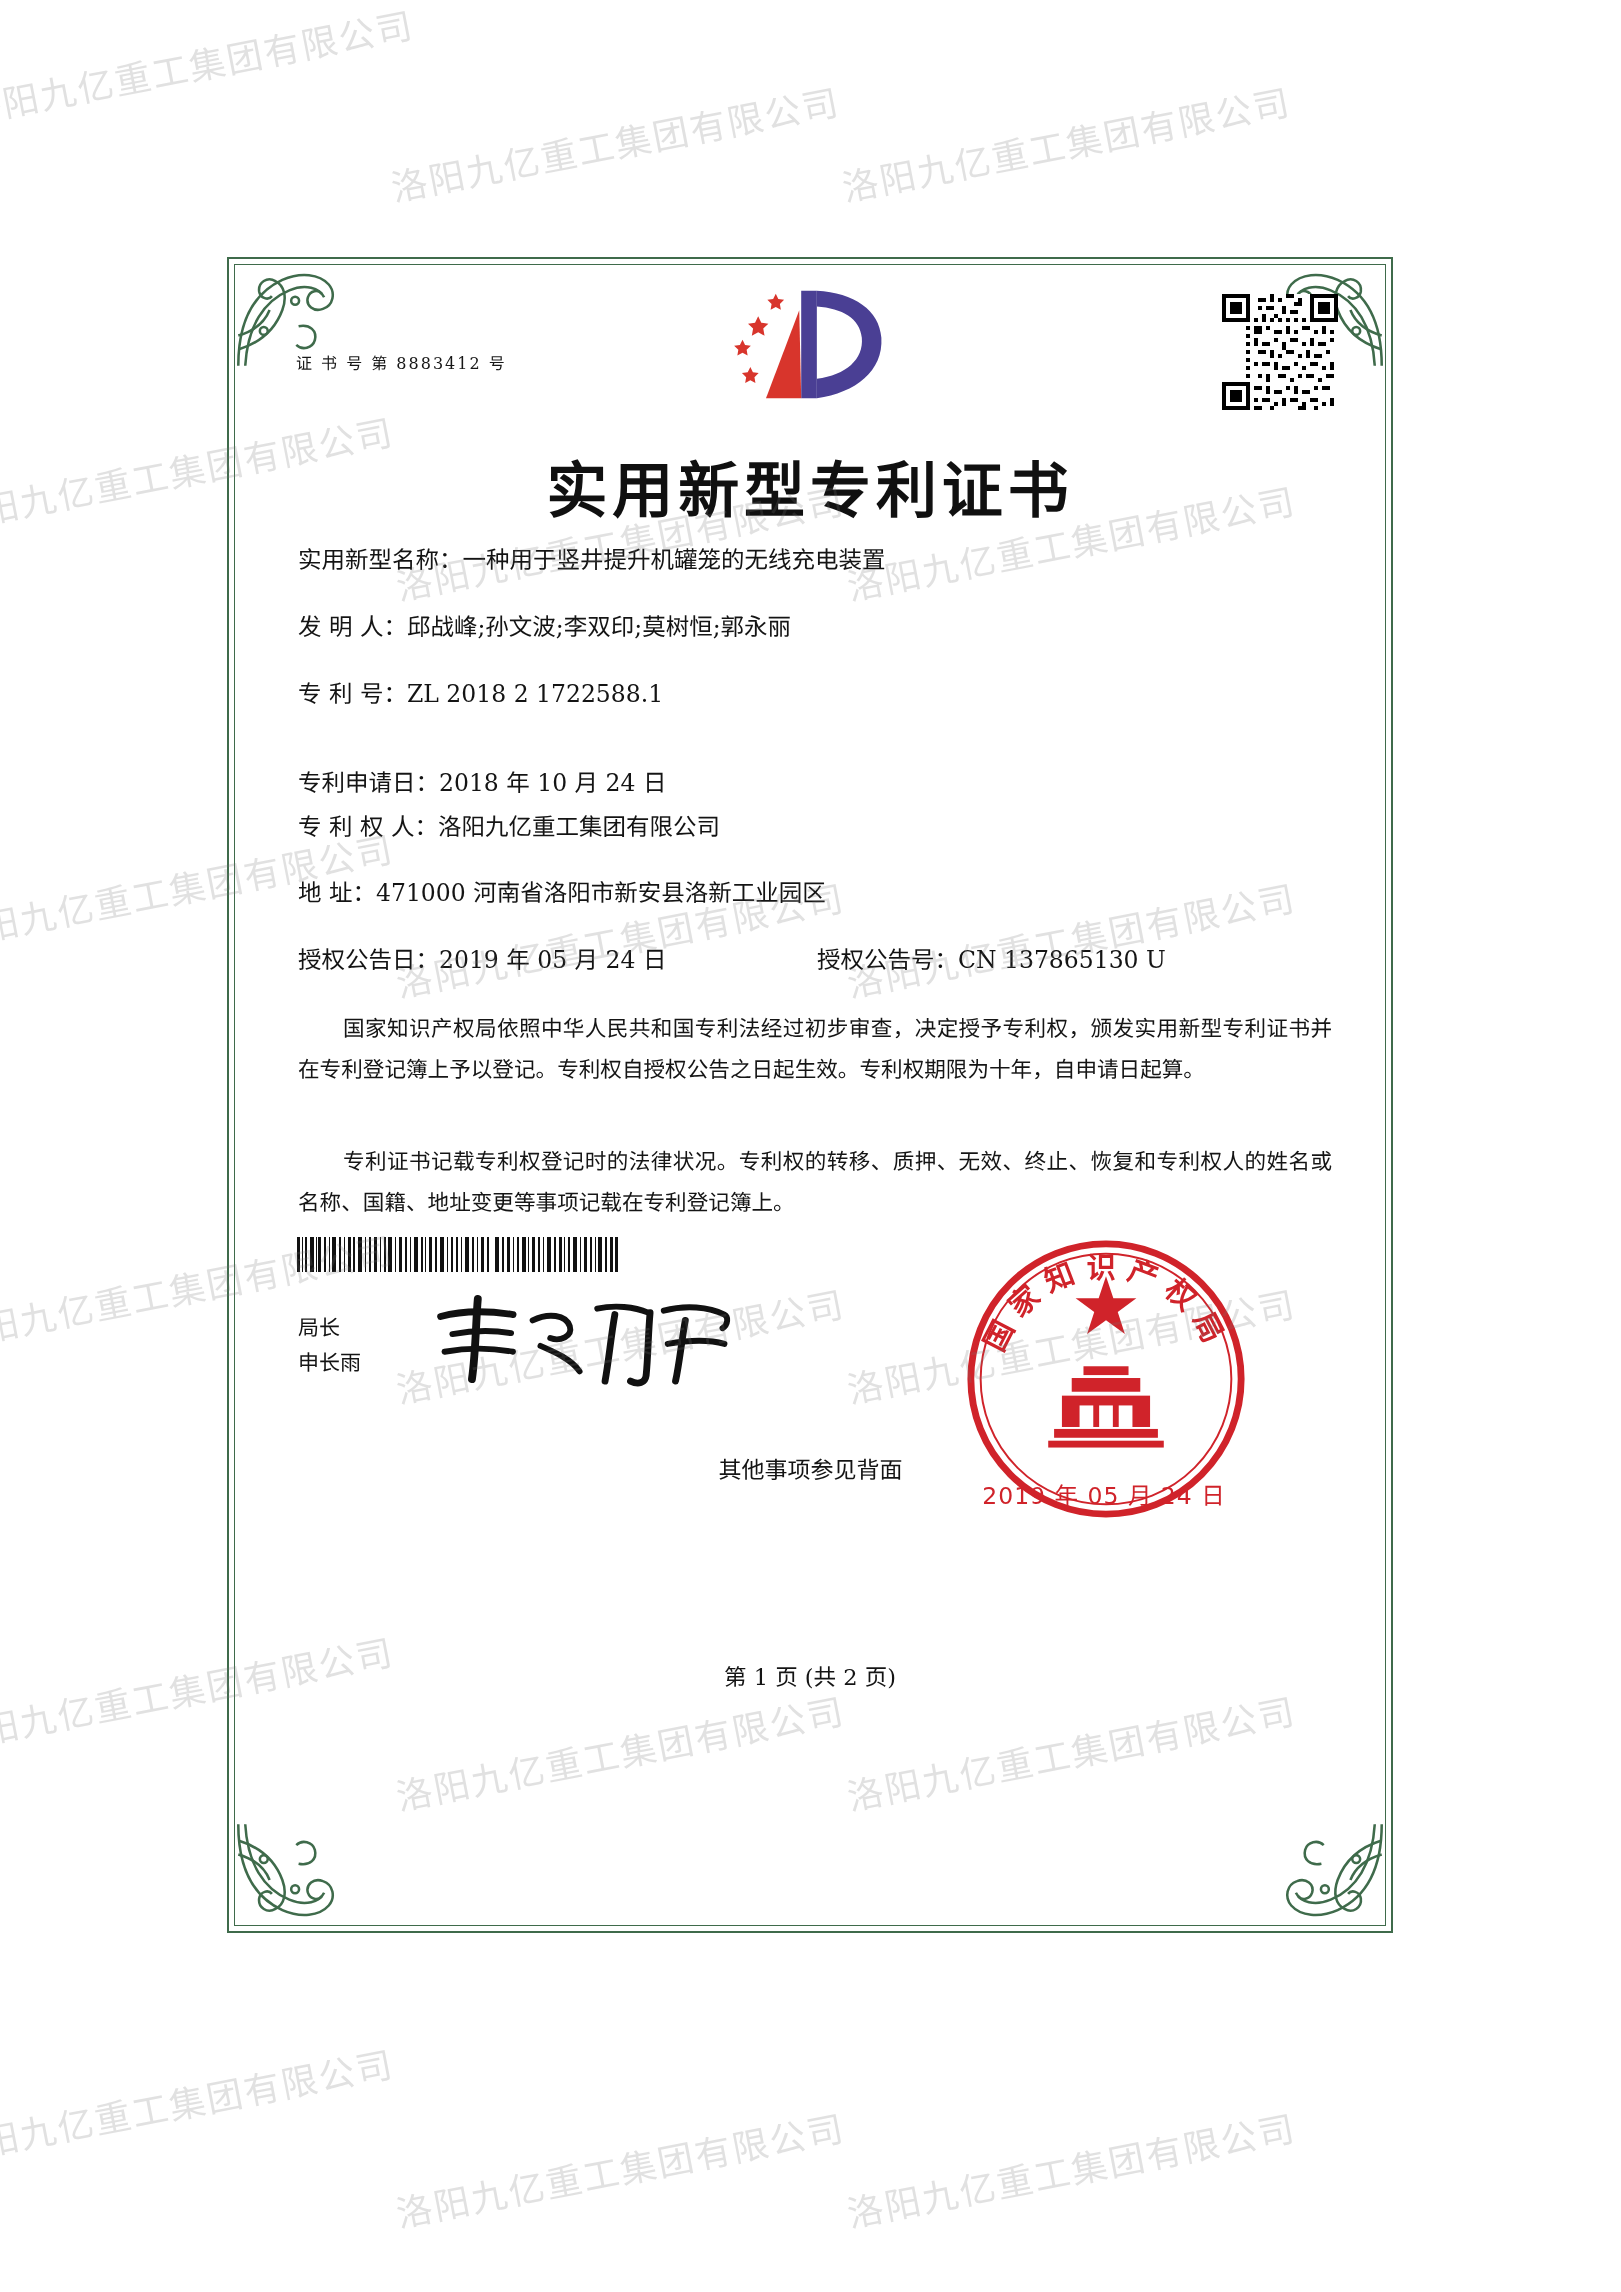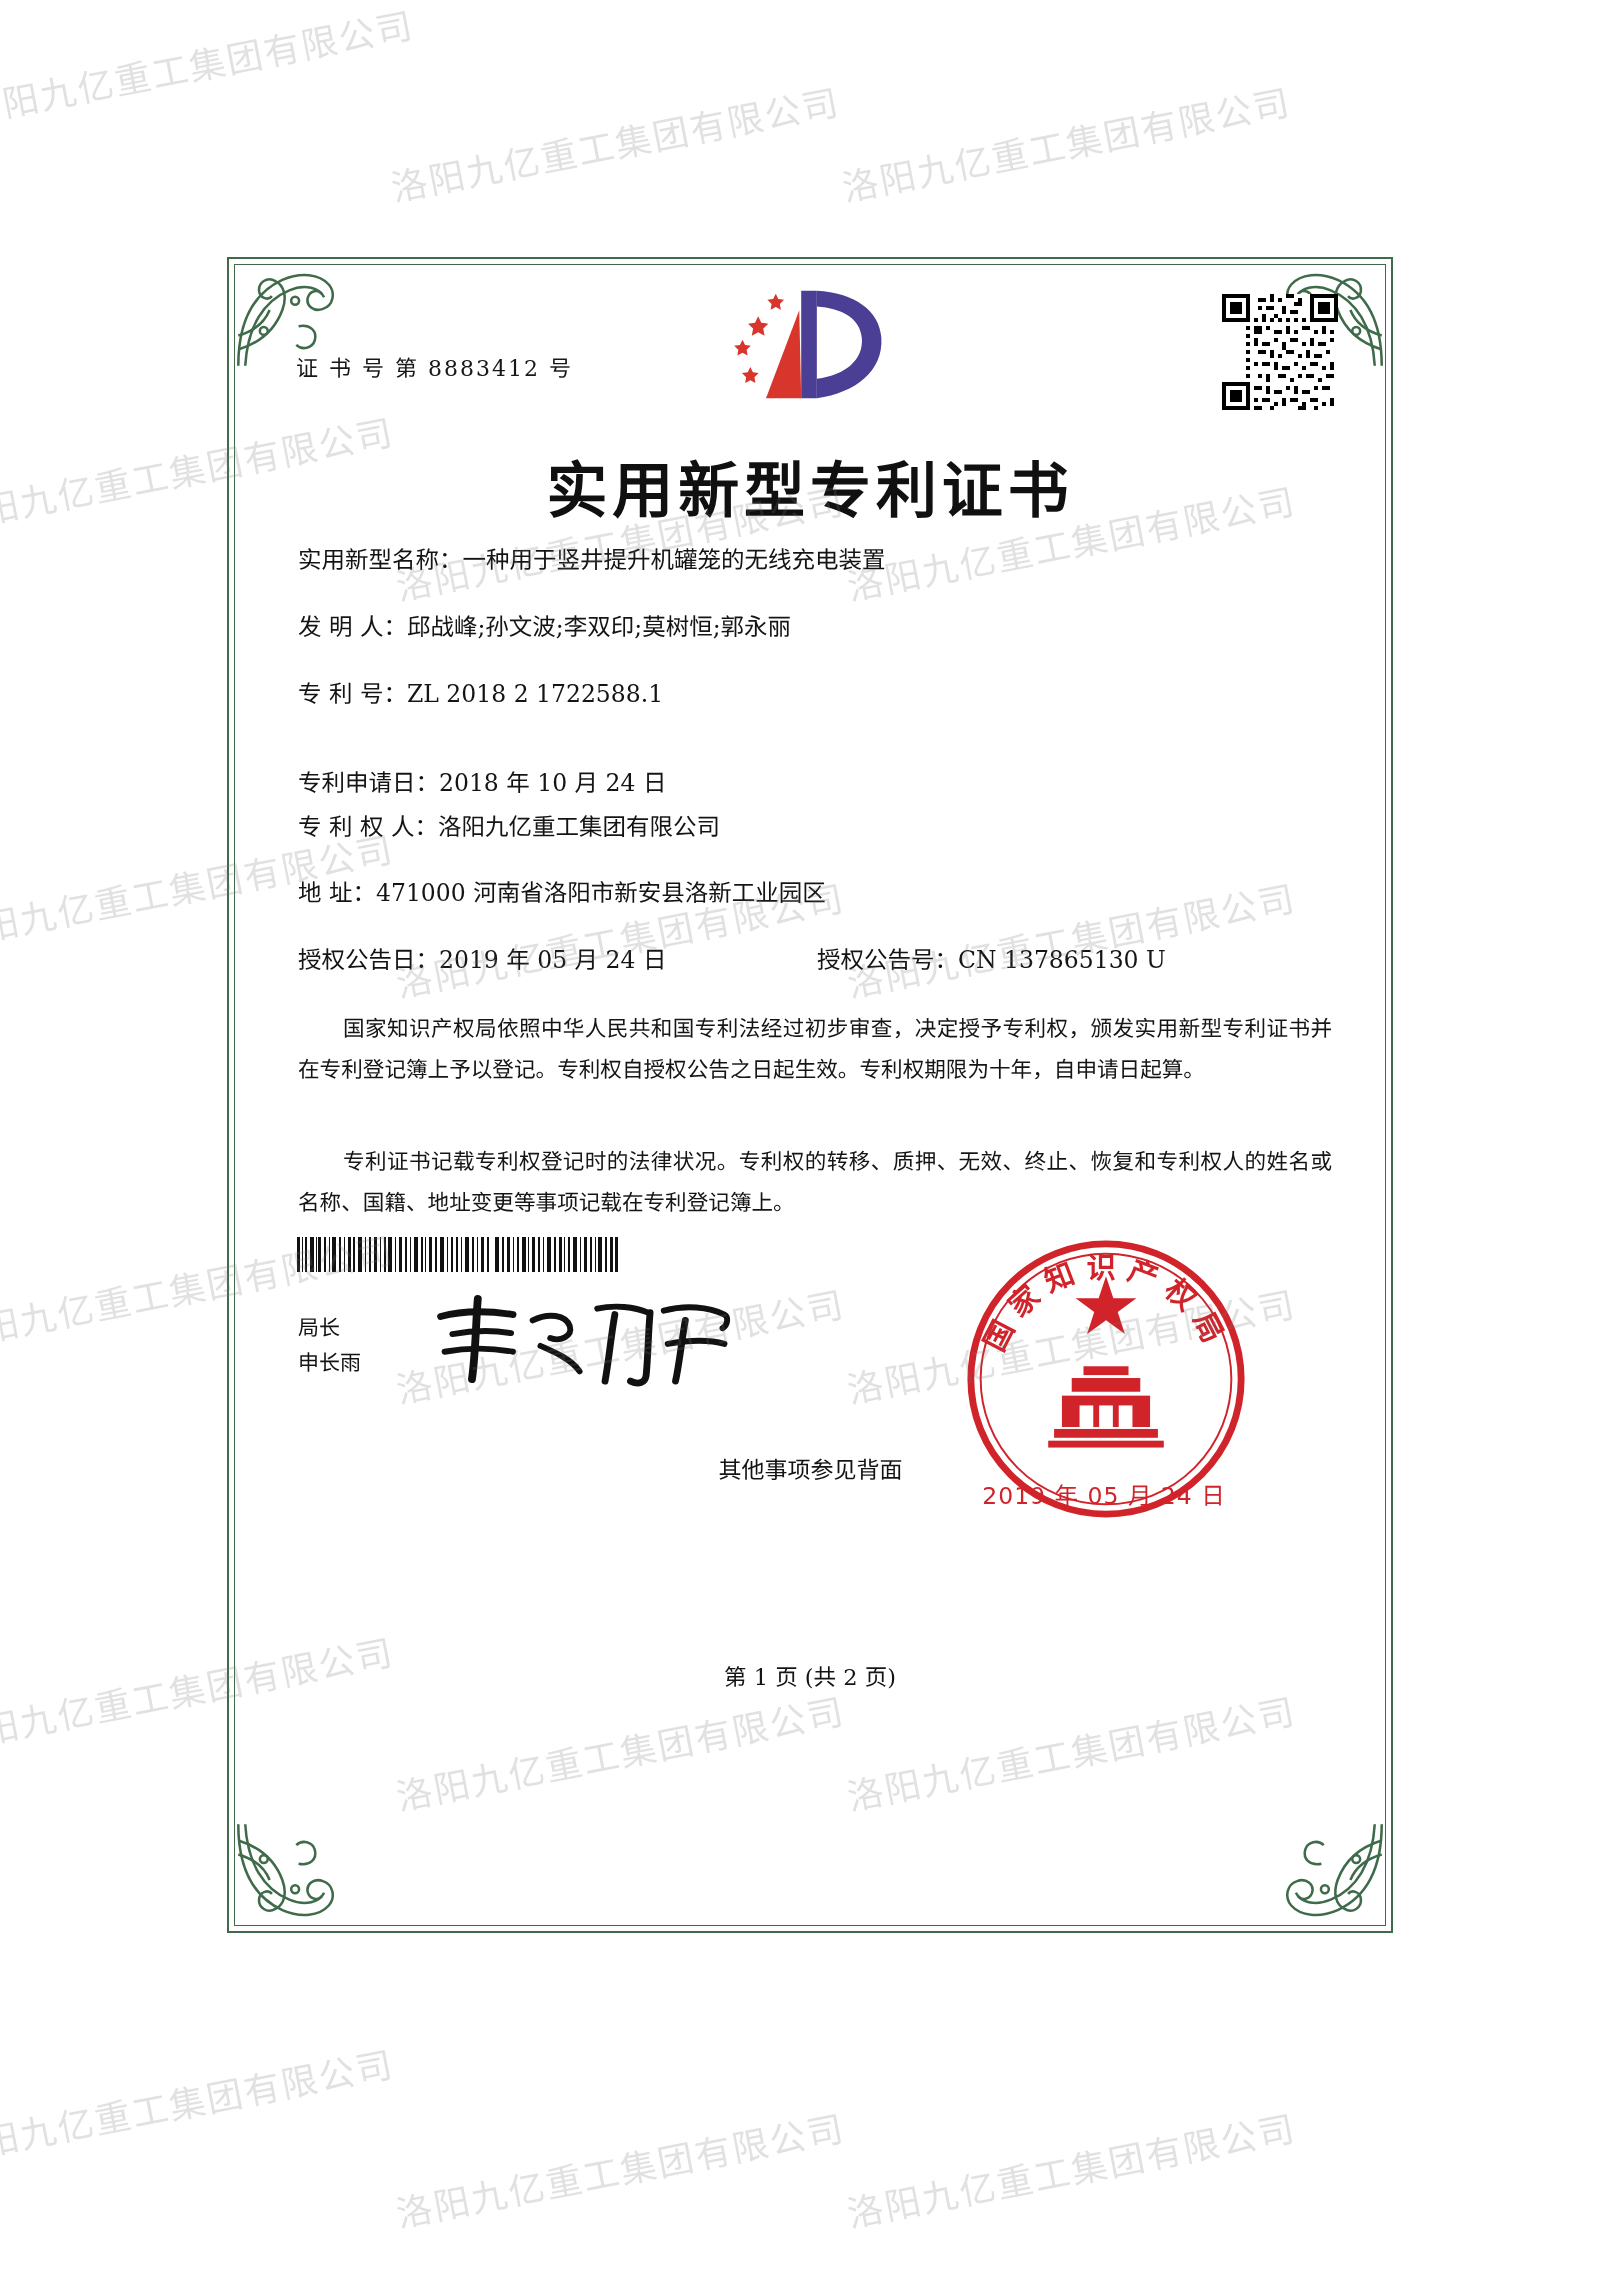--- a/index.html
+++ b/index.html
@@ -72,21 +72,21 @@
   #cert-content {
     position: absolute;
     inset: 0;
     z-index: 3;
   }
 
   #cert-number {
     position: absolute;
     left: 69px;
     top: 93px;
-    font-size: 22px;
+    font-size: 16px;
     letter-spacing: 2px;
     font-family: "DejaVu Serif", "Liberation Serif", serif;
     color: #171717;
   }
 
   
   #logo {
     position: absolute;
     left: 50%;
     transform: translateX(-50%);

